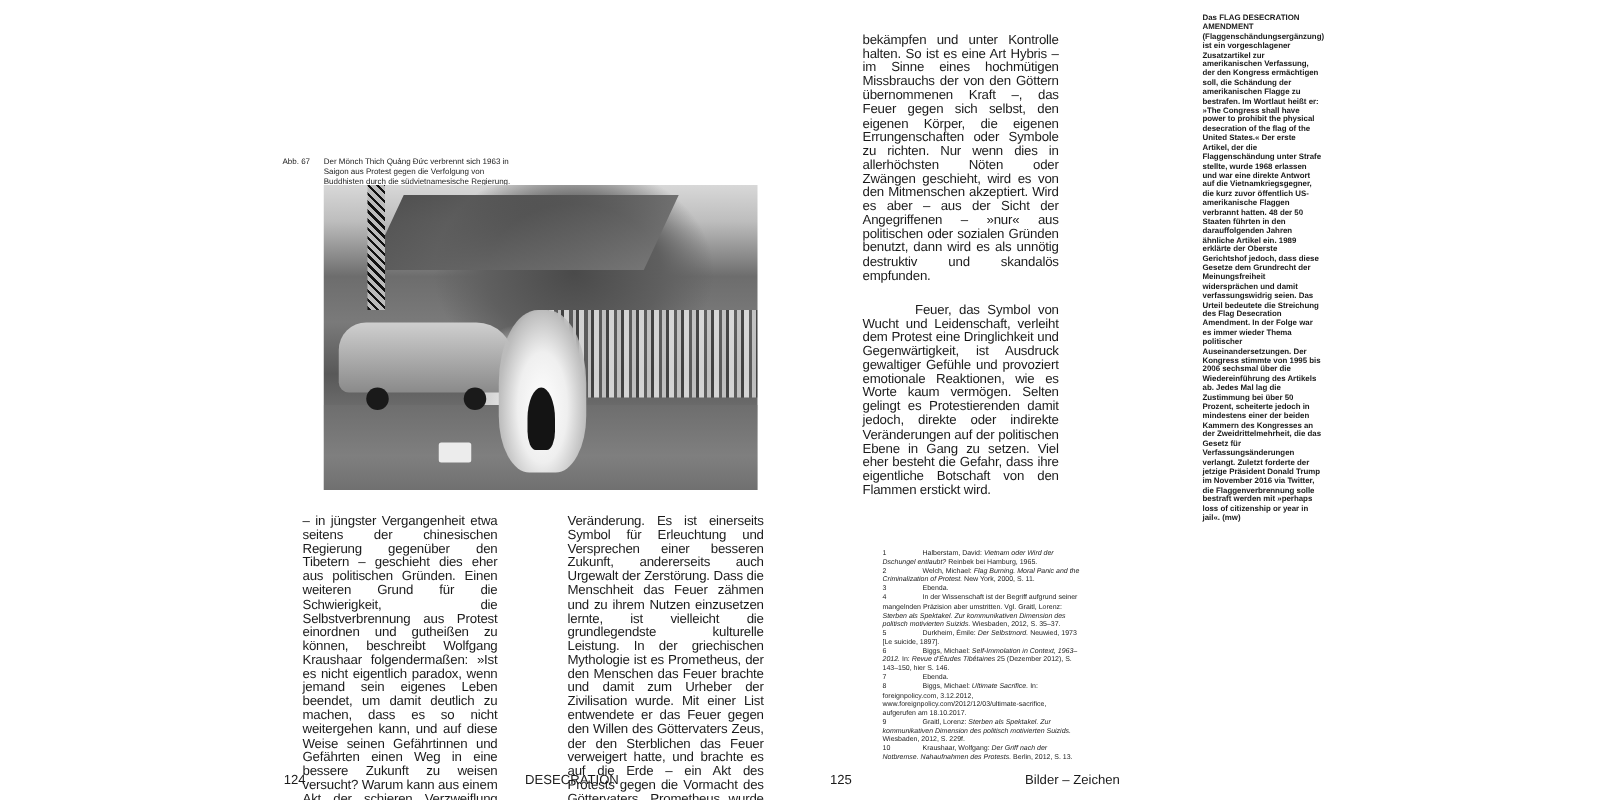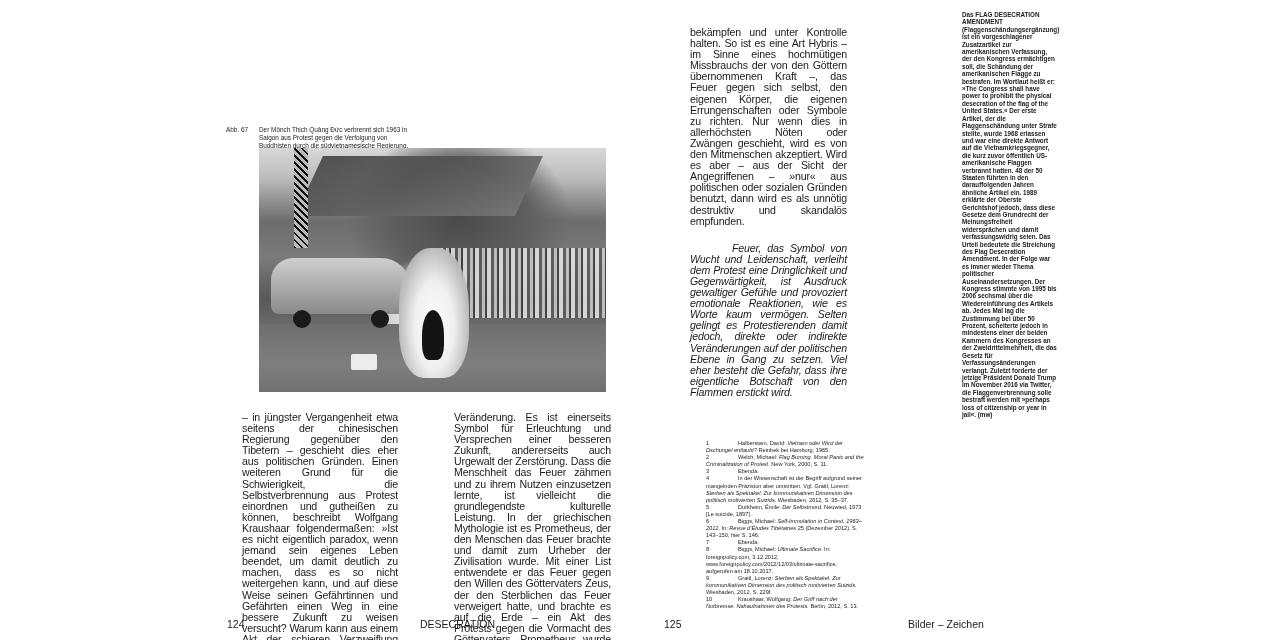--- a/index.html
+++ b/index.html
@@ -31,21 +31,21 @@
   .photo .road { position: absolute; left: 0; top: 176px; width: 347px; height: 68px;
                  background: linear-gradient(180deg, #6e6e6e, #7f7f7f 60%, #707070); }
   .photo .flame { position: absolute; left: 140px; top: 100px; width: 70px; height: 130px; border-radius: 45% 45% 35% 35%;
                   background: radial-gradient(ellipse at 50% 60%, #ffffff 0%, #efefef 40%, #bdbdbd 70%, rgba(120,120,120,0) 100%); }
   .photo .figure { position: absolute; left: 163px; top: 162px; width: 22px; height: 50px; border-radius: 50% 50% 30% 30%; background: #141414; }
   .photo .canister { position: absolute; left: 92px; top: 206px; width: 26px; height: 16px; background: #ececec; border-radius: 2px; }
 
   
   .col { position: absolute; font-size: 10.6px; line-height: 11.1px; text-align: justify; color: #1a1a1a; letter-spacing: -0.15px; }
   .col p { margin: 16px; }
-  .col p.indent { text-indent: 42px; font-style: italic; }
+  .col p.indent { text-indent: 42px; }
   .col-left { left: 226px; top: 396px; width: 188px; }
   .col-mid { left: 438px; top: 396px; width: 189px; }
   .col-right { left: 674px; top: 11px; width: 189px; }
 
   sup { font-size: 5px; vertical-align: 5px; line-height: 0; }
 
   
   .sidenote { position: absolute; left: 962px; top: 11px; width: 96px; font-size: 6.3px; line-height: 7.4px;
               font-weight: bold; color: #1a1a1a; }
 
@@ -53,21 +53,21 @@
   .footnotes { position: absolute; left: 706px; top: 440px; width: 158px; font-size: 5.6px; line-height: 7.1px; color: #222; }
   .fn { margin: 0; }
   .fn-num { display: inline-block; width: 32px; }
   .fn i { font-style: italic; }
 
   
   .folio { position: absolute; top: 618px; font-size: 10.5px; color: #1a1a1a; }
   .folio-left-num { left: 227px; }
   .folio-left-title { left: 420px; }
   .folio-right-num { left: 664px; }
-  .folio-right-title { left: 908px; }
+  .folio-right-title { left: 820px; }
 </style>
 </head>
 <body>
 
 <div class="spread">
 
   <span class="caption-num">Abb. 67</span>
   <div class="caption-text">Der Mönch Thich Quảng Đức verbrennt sich 1963 in Saigon aus Protest gegen die Verfolgung von Buddhisten durch die südvietnamesische Regierung.</div>
 
   <div class="photo" aria-label="Black-and-white photograph: monk burning in the street, car with open hood at left, crowd of monks in background">

